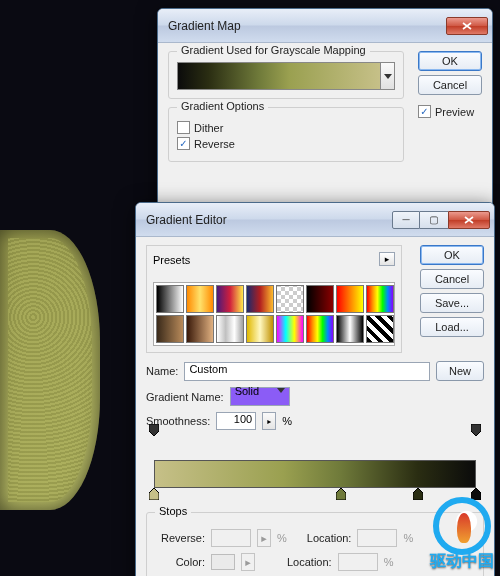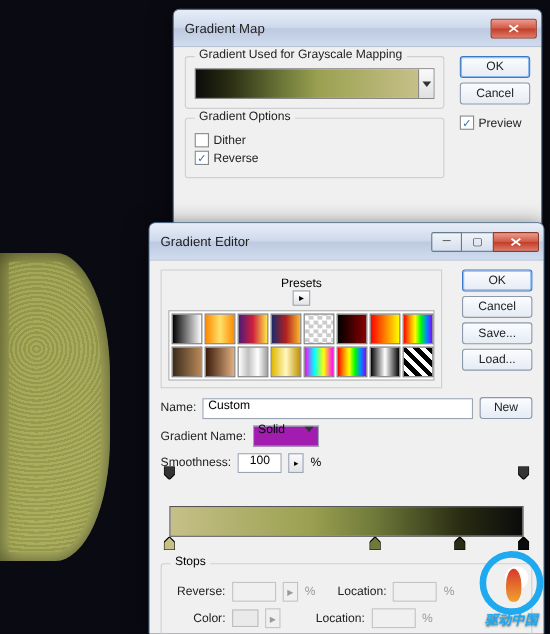--- a/index.html
+++ b/index.html
@@ -39,41 +39,41 @@
 
 .ge-dialog { left: 135px; top: 202px; width: 360px; }
 .ge-body { height: 346px; }
 .presets-box { border: 1px solid #cfcfcf; padding: 6px; margin-bottom: 8px; width: 256px; }
 .presets-grid { display: grid; grid-template-columns: repeat(8, 28px); grid-auto-rows: 28px; gap: 2px; background: #fff; border: 1px solid #aaa; padding: 2px; }
 .preset { border: 1px solid #777; }
 .presets-side { position: absolute; right: 10px; top: 8px; width: 64px; display: flex; flex-direction: column; gap: 4px; }
 .row { display: flex; align-items: center; gap: 6px; margin: 6px 0; }
 .txt-input { height: 19px; border: 1px solid #9aa5b4; background: #fff; padding: 0 4px; flex: 1; }
 .small-btn { width: 48px; }
-.sel { height: 19px; border: 1px solid #9aa5b4; background: #a21caf; padding: 0 18px 12px 4px; position: relative; display: inline-flex; align-items: center; min-width: 60px; }
+.sel { height: 19px; border: 1px solid #9aa5b4; background: #8b5cf6; padding: 0 18px 12px 4px; position: relative; display: inline-flex; align-items: center; min-width: 60px; }
 .sel .arrow-down { position: absolute; right: 4px; }
-.num-input { width: 40px; height: 18px; border: 1px solid #9aa5b4; background: #fff; padding: 0 3px; text-align: center; }
+.num-input { width: 40px; height: 18px; border: 1px solid #9aa5b4; background: #fff; padding: 0 3px; text-align: right; }
 .spin { width: 14px; height: 18px; border: 1px solid #9aa5b4; background: linear-gradient(#fafafa,#e4e4e4); display: flex; align-items: center; justify-content: center; }
 .big-grad { height: 28px; border: 1px solid #555; margin: 10px 8px 0; position: relative; }
 .stops-track { position: relative; height: 14px; margin: 0 8px; }
 .stop-marker { position: absolute; width: 10px; height: 12px; }
 .stop-marker.top { top: -12px; }
 .stop-marker.bot { top: 0; }
 .stop-marker svg { width: 100%; height: 100%; display: block; }
 .stops-group { border: 1px solid #cfcfcf; border-radius: 3px; padding: 10px 8px 8px; margin-top: 10px; position: relative; }
 .stops-group .legend { position: absolute; top: -8px; left: 8px; background: #f0f0f0; padding: 0 4px; }
 .disabled { color: #9a9a9a; }
 .disabled .num-input, .disabled .spin { background: #f0f0f0; border-color: #c4c4c4; }
 .swatch { width: 24px; height: 16px; border: 1px solid #bcbcbc; background: #eaeaea; }
 
 
 .watermark { position: absolute; right: 6px; bottom: 4px; text-align: center; pointer-events: none; }
 .watermark .ring { width: 58px; height: 58px; border: 6px solid #1faaf0; border-radius: 50%; position: relative; margin: 0 auto; background: radial-gradient(circle at 60% 40%, #fff 0 10px, transparent 11px); }
 .watermark .ring::after { content:''; position:absolute; left:18px; top:10px; width:14px; height:30px; background: linear-gradient(#d83a2a,#f0a030); border-radius: 50% 50% 40% 40%; }
-.watermark .txt { color: #1faaf0; font-weight: bold; font-size: 12px; font-style: italic; margin-top: -4px; text-shadow: 0 1px 2px rgba(0,0,0,0.6); }
+.watermark .txt { color: #1faaf0; font-weight: bold; font-size: 16px; margin-top: -4px; text-shadow: 0 1px 2px rgba(0,0,0,0.6); }
 label { color: #222; }
 </style>
 </head>
 <body>
 
 <div class="bg-shape"></div>
 
 <div class="window gm-dialog">
   <div class="titlebar">
     <span class="title">Gradient Map</span>
@@ -125,21 +125,21 @@
       <div class="win-btn max">▢</div>
       <div class="win-btn close">
         <svg width="10" height="8" viewBox="0 0 10 8">
             <path d="M1 1 L9 7 M9 1 L1 7" stroke="#fff" stroke-width="1.6"></path>
           </svg>
       </div>
     </div>
   </div>
   <div class="body ge-body">
     <div class="presets-box">
-      <div style="display:flex;justify-content:space-between;align-items:center;margin-bottom:4px;flex-direction:column;">
+      <div style="display:flex;justify-content:space-between;align-items:flex-end;margin-bottom:16px;">
         <span>Presets</span>
         <div style="width:16px;height:14px;border:1px solid #9aa5b4;background:linear-gradient(#fff,#e4e4e4);display:flex;align-items:center;justify-content:center;">
             <span style="font-size:9px">▸</span>
           </div>
       </div>
       <div class="presets-grid">
           <div class="preset" style="background: linear-gradient(to right, rgb(0, 0, 0), rgb(255, 255, 255));"></div>
           <div class="preset" style="background: linear-gradient(to right, rgb(255, 138, 0), rgb(255, 225, 107), rgb(255, 138, 0));"></div>
           <div class="preset" style="background: linear-gradient(to right, rgb(74, 26, 122), rgb(209, 31, 60), rgb(255, 232, 74));"></div>
           <div class="preset" style="background: linear-gradient(to right, rgb(26, 42, 108), rgb(178, 31, 31), rgb(253, 187, 45));"></div>

